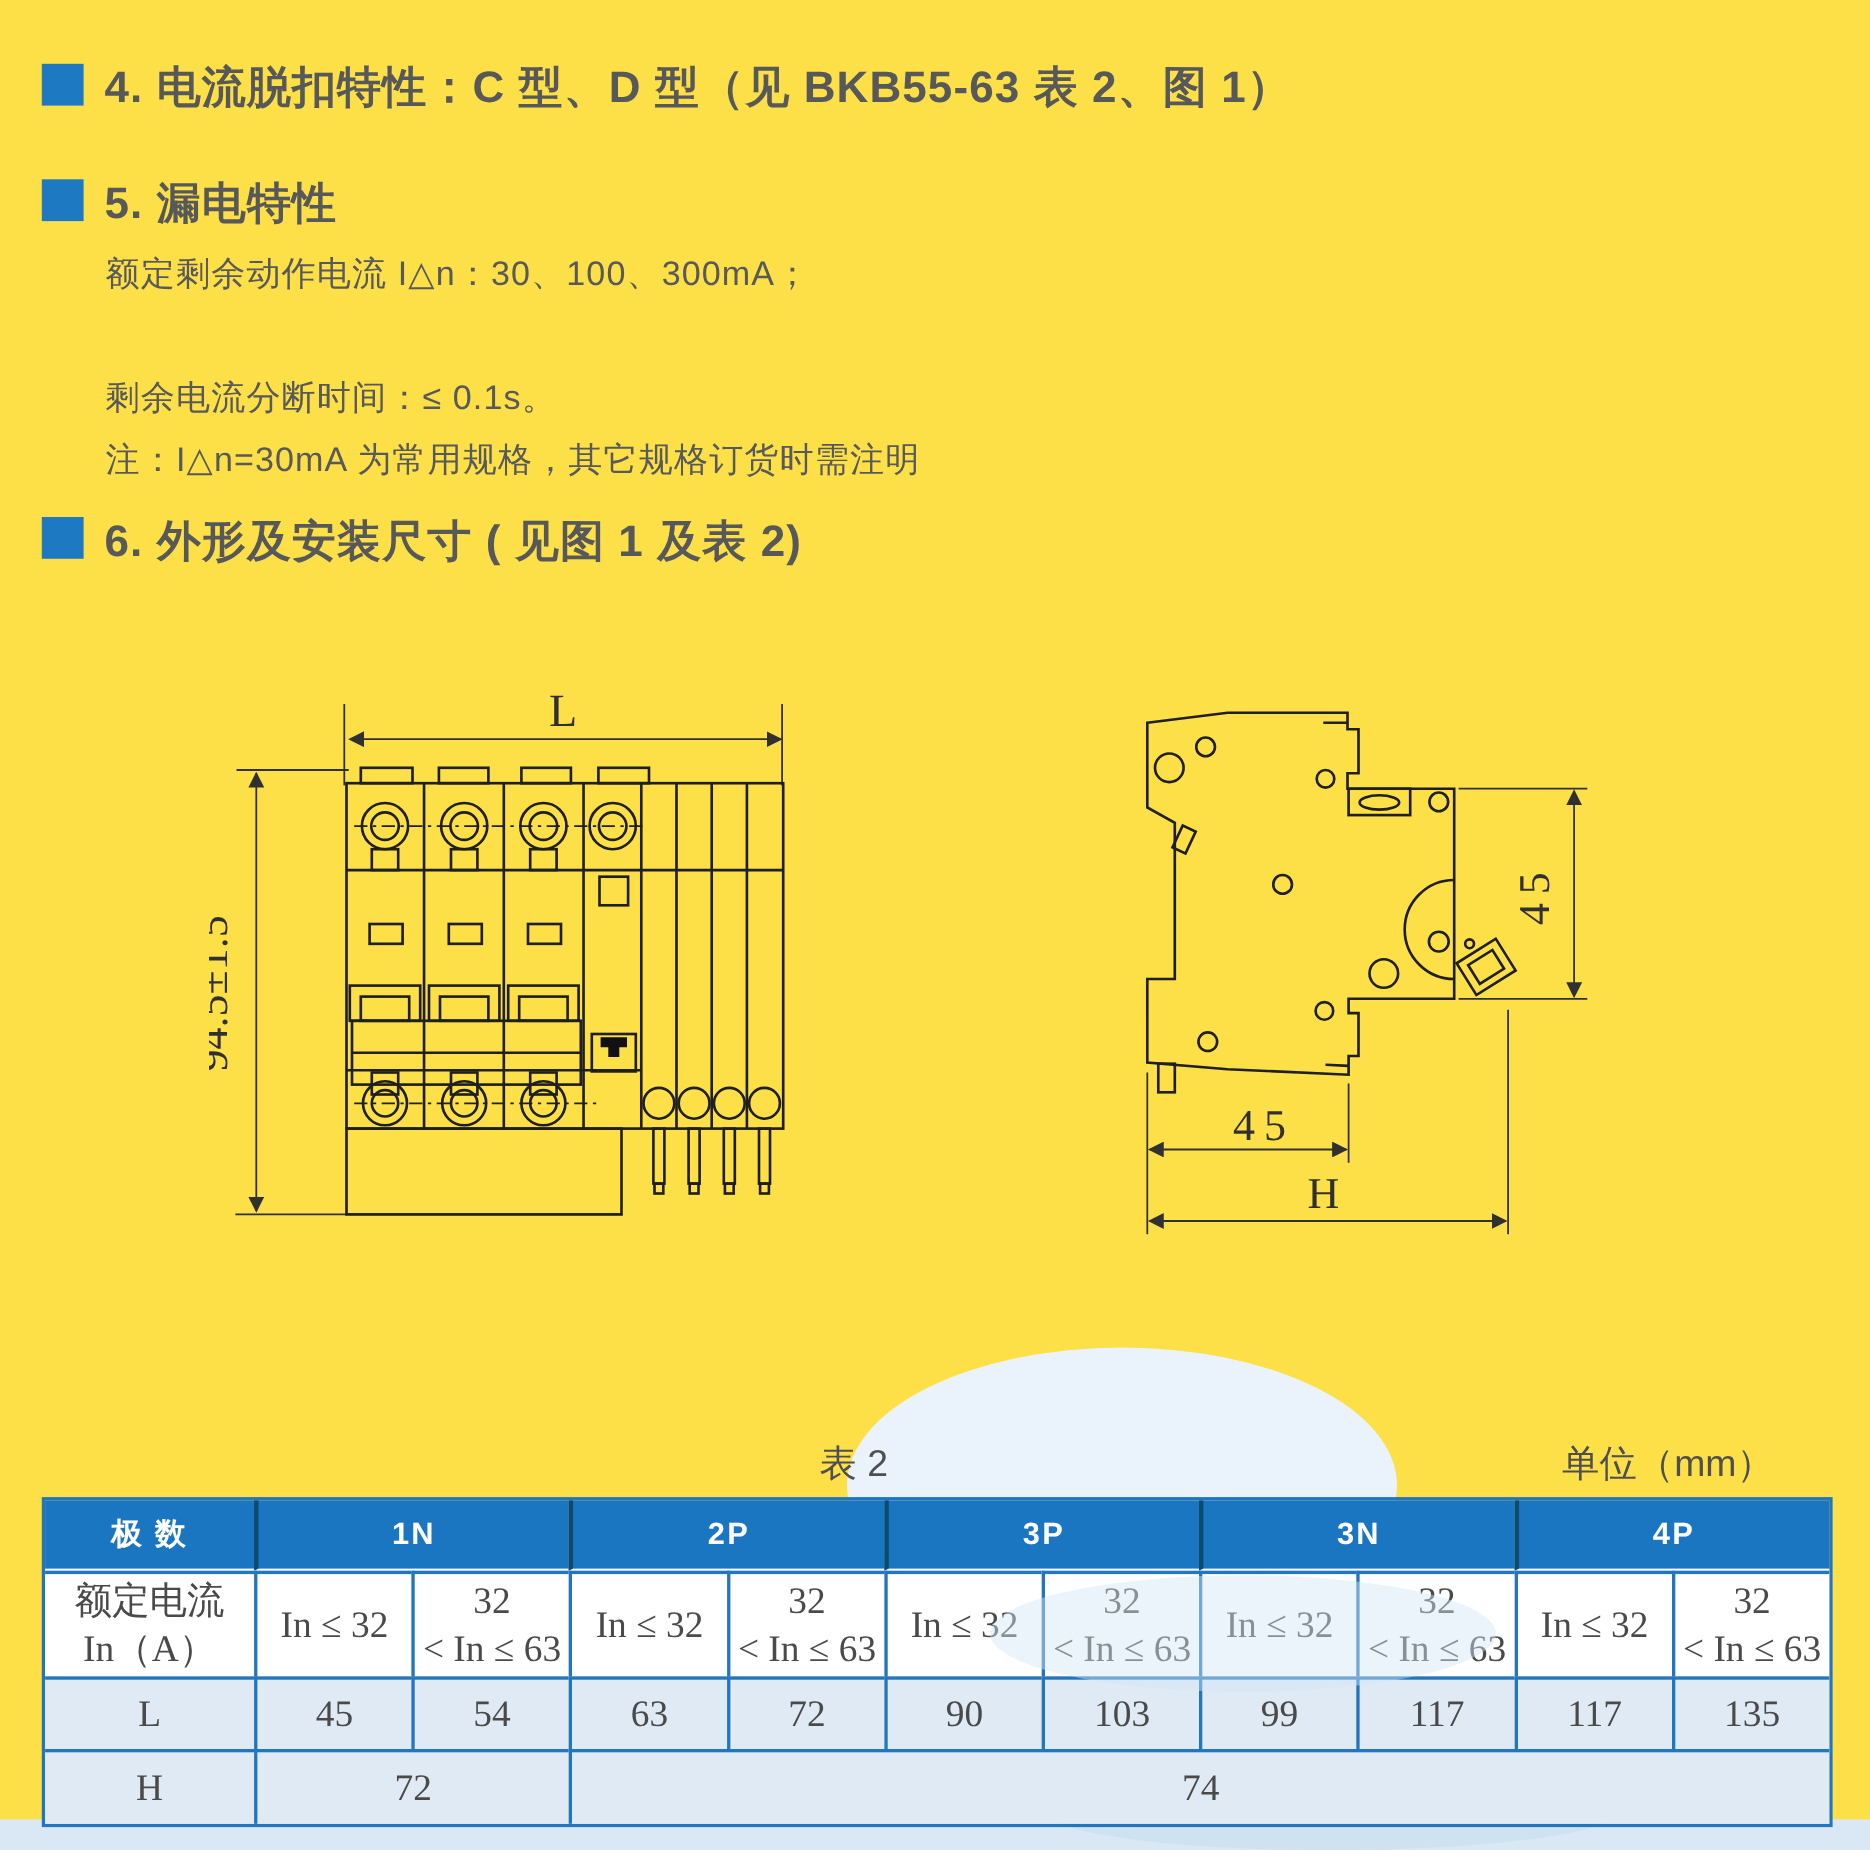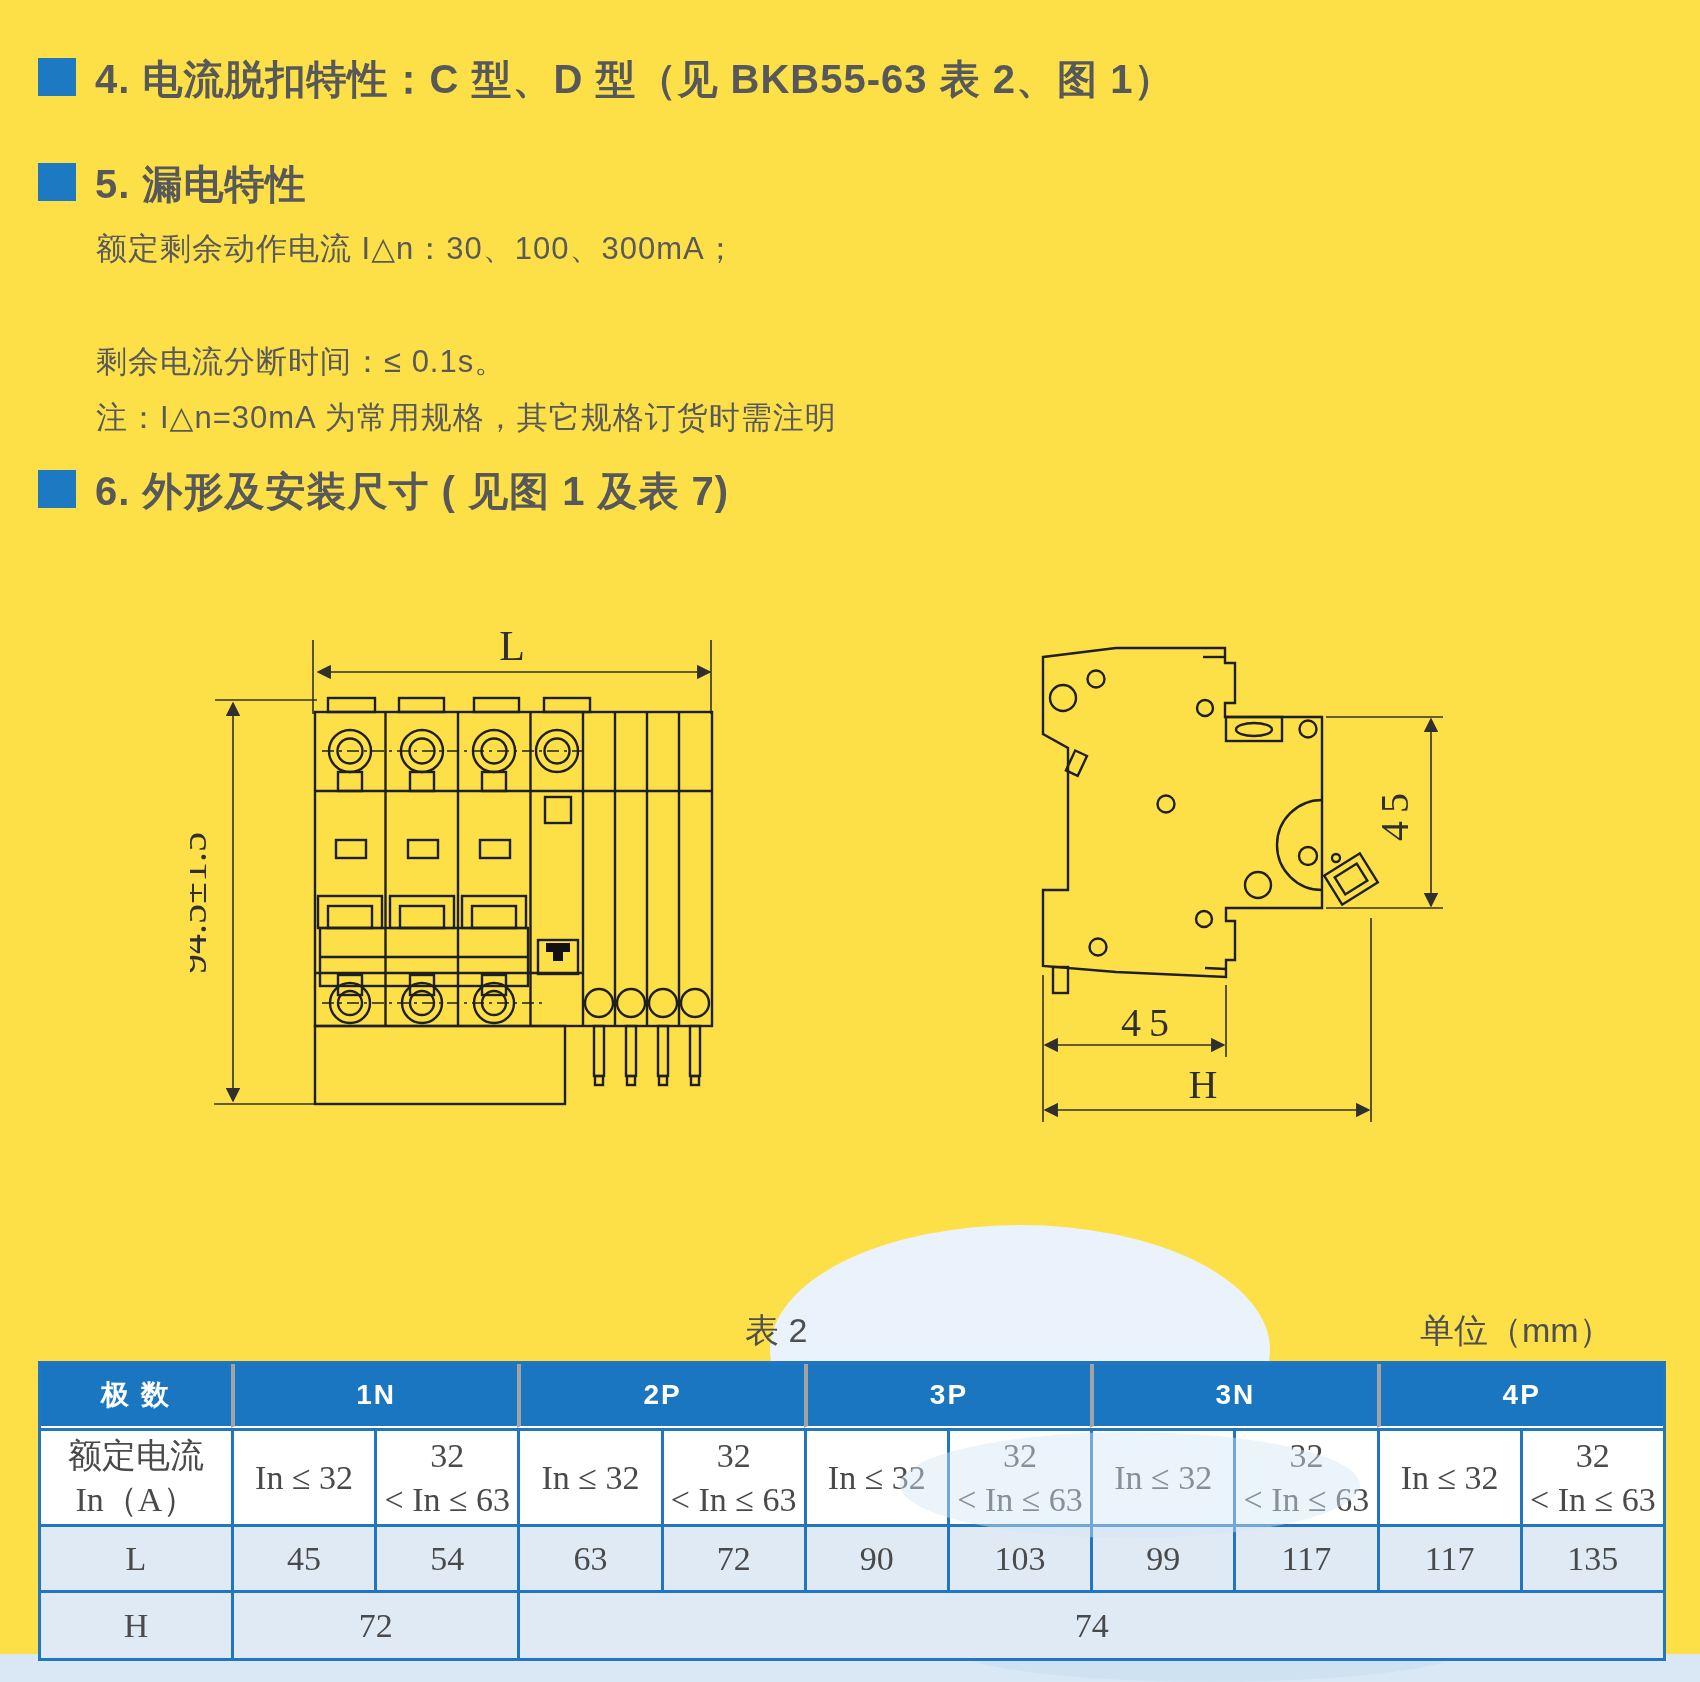--- a/index.html
+++ b/index.html
@@ -37,21 +37,21 @@
     position:absolute;left:38px;top:1361px;width:1622px;z-index:2;
     border-collapse:separate;border-spacing:0;table-layout:fixed;
     font-family:"Liberation Serif",serif;color:#4a4a4a;
     border:3px solid #2176bf;
   }
   #dim-table th{
     background:#1b76c1;color:#ffffff;font-family:"Liberation Sans",sans-serif;
     font-size:28px;font-weight:700;letter-spacing:2px;
     border-bottom:2px solid #ffffff;height:62px;padding:0;
   }
-  #dim-table th + th{border-left:4px solid #a3a3a3;}
+  #dim-table th + th{border-left:4px solid #0c4a6e;}
   #dim-table td{
     border-top:3px solid #2176bf;text-align:center;vertical-align:middle;
     font-size:34px;padding:0;
   }
   #dim-table td + td{border-left:3px solid #2176bf;}
   #dim-table .r-current td{height:93px;background:#ffffff;line-height:44px;}
   #dim-table .r-L td{height:63px;background:#dfeaf5;}
   #dim-table .r-H td{height:65px;background:#dfeaf5;}
   .pre{white-space:pre-line;}
   
@@ -73,21 +73,21 @@
   <div class="bullet" style="left:38px;top:58px;"></div>
   <div class="h-title" style="top:52px;">4. 电流脱扣特性：C 型、D 型（见 BKB55-63 表 2、图 1）</div>
 
   <div class="bullet" style="left:38px;top:163px;"></div>
   <div class="h-title" style="top:157px;text-align:right;">5. 漏电特性</div>
   <div class="body-line" style="top:228px;">额定剩余动作电流 I△n：30、100、300mA；</div>
   <div class="body-line" style="top:341px;">剩余电流分断时间：≤ 0.1s。</div>
   <div class="body-line" style="top:397px;">注：I△n=30mA 为常用规格，其它规格订货时需注明</div>
 
   <div class="bullet" style="left:38px;top:470px;"></div>
-  <div class="h-title" style="top:464px;">6. 外形及安装尺寸 ( 见图 1 及表 7)</div>
+  <div class="h-title" style="top:464px;">6. 外形及安装尺寸 ( 见图 1 及表 2)</div>
 
   <svg style="left:190px;top:575px;" width="580" height="575" viewBox="190 575 580 575">
     <defs>
       <marker id="m1" viewBox="0 0 10 10" refX="9" refY="5" markerWidth="9" markerHeight="9" orient="auto-start-reverse">
         <path d="M0,0 L10,5 L0,10 z" fill="#303030"></path>
       </marker>
     </defs>
     <g stroke="#303030" stroke-width="1.6" fill="none">
       <line x1="318" y1="672" x2="710" y2="672" marker-start="url(#m1)" marker-end="url(#m1)"></line>
       <line x1="313" y1="640" x2="313" y2="714"></line>

